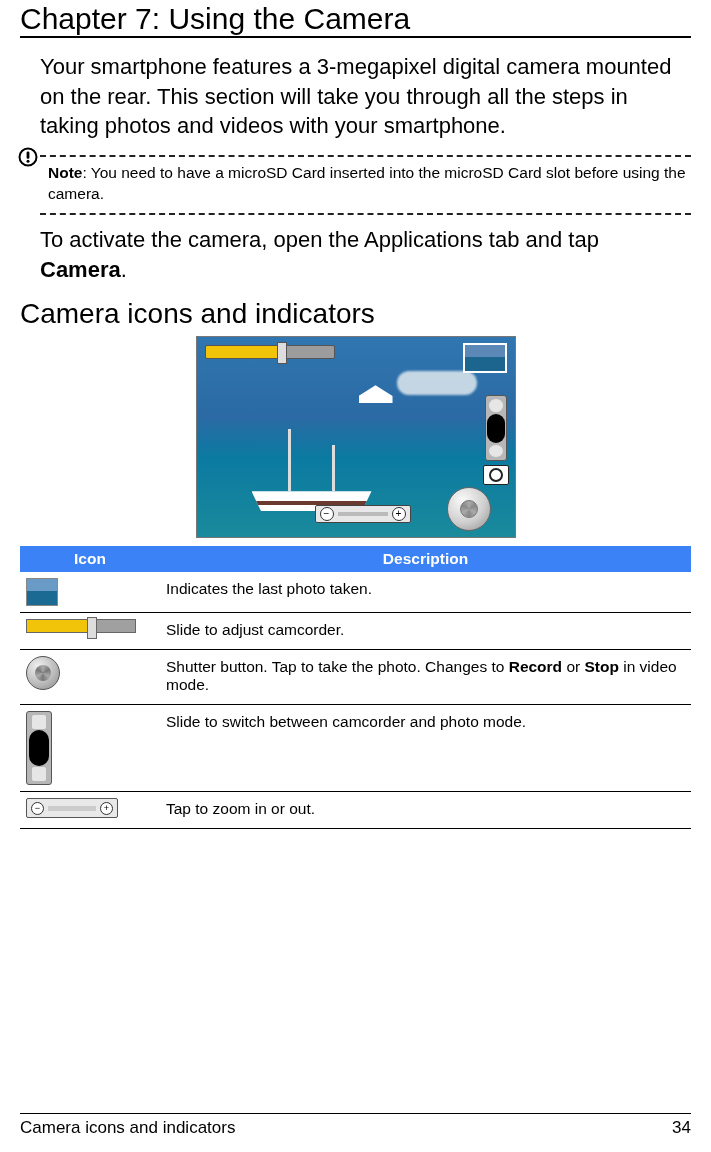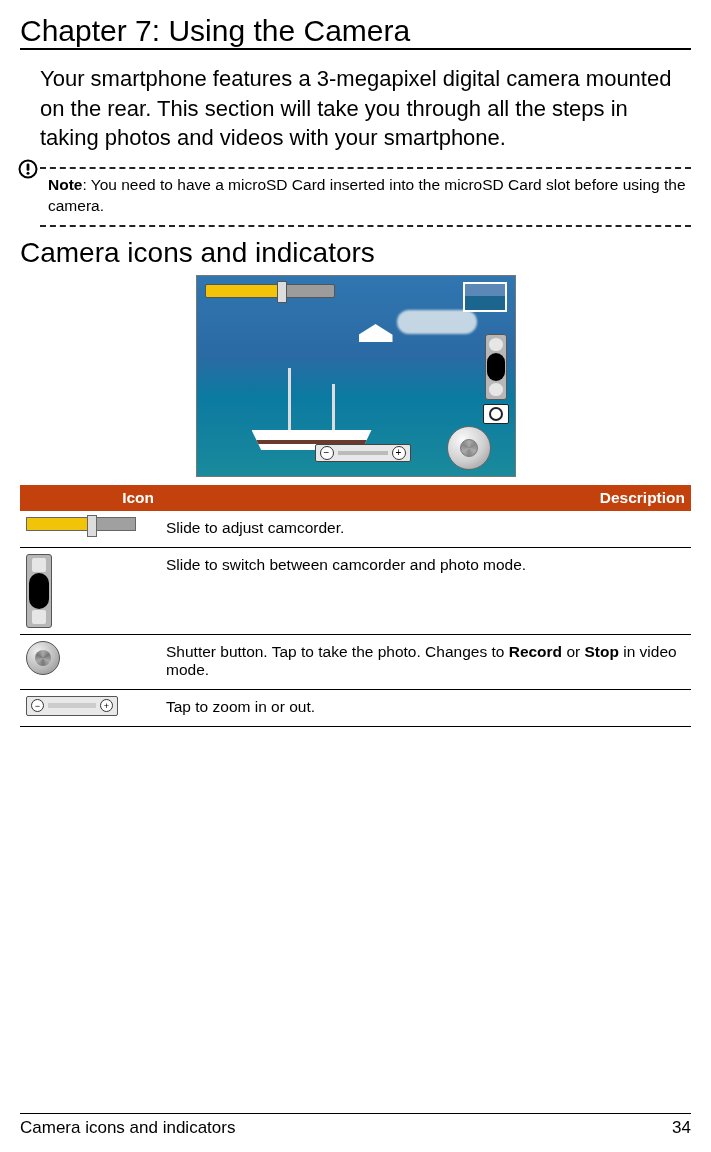--- a/index.html
+++ b/index.html
@@ -13,21 +13,21 @@
     color: #000;
     background: #fff;
   }
   .page {
     padding: 0 20px;
   }
   h1.chapter {
     font-size: 30px;
     font-weight: 400;
     margin: 0 0 4px 0;
-    padding-top: 14px;
+    padding-top: 2px;
     border-bottom: 2px solid #000;
   }
   .body-text {
     font-size: 22px;
     line-height: 1.35;
     margin: 14px 0 14px 20px;
   }
   .note-box {
     margin: 8px 0 4px 20px;
     border-top: 2px dashed #222;
@@ -152,21 +152,21 @@
     background:conic-gradient(#aaa,#777,#aaa,#777,#aaa,#777,#aaa);
   }
 
   table.icon-table {
     width: calc(100% - 0px);
     border-collapse: collapse;
     margin: 0 0 0 0;
     font-size:15.5px;
   }
   table.icon-table thead th {
-    background:#c2410c; color:#fff; font-weight:700; text-align:right;
+    background:#3b82f6; color:#fff; font-weight:700; text-align:center;
     padding:4px 6px;
   }
   table.icon-table thead th:first-child { width:140px; }
   table.icon-table tbody td {
     border-bottom:1px solid #000;
     padding:8px 6px 10px 6px;
     vertical-align: top;
   }
   table.icon-table tbody td.icon-cell { padding:6px 0 6px 6px;}
 
@@ -210,20 +210,23 @@
           <rect class="bar" x="8.6" y="4.5" width="2.8" height="7.2" rx="1.2"></rect>
           <circle class="bar" cx="10" cy="14.2" r="1.5"></circle>
         </svg>
       </span>
     </div>
     <div class="note-text">
       <span class="bold">Note</span><span>: You need to have a microSD Card inserted into the microSD Card slot before using the camera.</span>
     </div>
   </div>
 
+  <p class="body-text" style="margin-top:10px;">
+    <span>To activate the camera, open the Applications tab and tap </span><span class="bold">Camera</span><span>.</span>
+  </p>
 
   <h2 class="section">Camera icons and indicators</h2>
 
   <div class="screenshot-wrap">
     <div class="camera-shot">
       <div class="sky-cloud"></div>
       <div class="minis"></div>
       <div class="boat">
         <div class="mast1"></div>
           <div class="mast2"></div>
@@ -251,44 +254,50 @@
   <table class="icon-table">
     <thead>
       <tr>
         <th>Icon</th>
         <th>Description</th>
       </tr>
     </thead>
     <tbody>
       <tr>
         <td class="icon-cell">
+            <div class="ic-thumb"></div>
+          </td>
+        <td>Indicates the last photo taken.</td>
+      </tr>
+      <tr>
+        <td class="icon-cell">
             <div class="ic-bright"></div>
           </td>
         <td>Slide to adjust camcorder.</td>
+      </tr>
+      <tr>
+        <td class="icon-cell">
+            <div class="ic-shutter"></div>
+          </td>
+        <td>
+          <span>Shutter button. Tap to take the photo. Changes to </span><span class="bold">Record</span><span> or </span><span class="bold">Stop</span><span> in video mode.</span>
+        </td>
       </tr>
       <tr>
         <td class="icon-cell">
             <div class="ic-mode">
               <div class="d"></div>
               <div class="h"></div>
               <div class="d"></div>
             </div>
           </td>
         <td>Slide to switch between camcorder and photo mode.</td>
       </tr>
       <tr>
         <td class="icon-cell">
-            <div class="ic-shutter"></div>
-          </td>
-        <td>
-          <span>Shutter button. Tap to take the photo. Changes to </span><span class="bold">Record</span><span> or </span><span class="bold">Stop</span><span> in video mode.</span>
-        </td>
-      </tr>
-      <tr>
-        <td class="icon-cell">
             <div class="ic-zoom">
               <div class="b">−</div>
               <div class="t"></div>
               <div class="b">+</div>
             </div>
           </td>
         <td>Tap to zoom in or out.</td>
       </tr>
     </tbody>
   </table>

